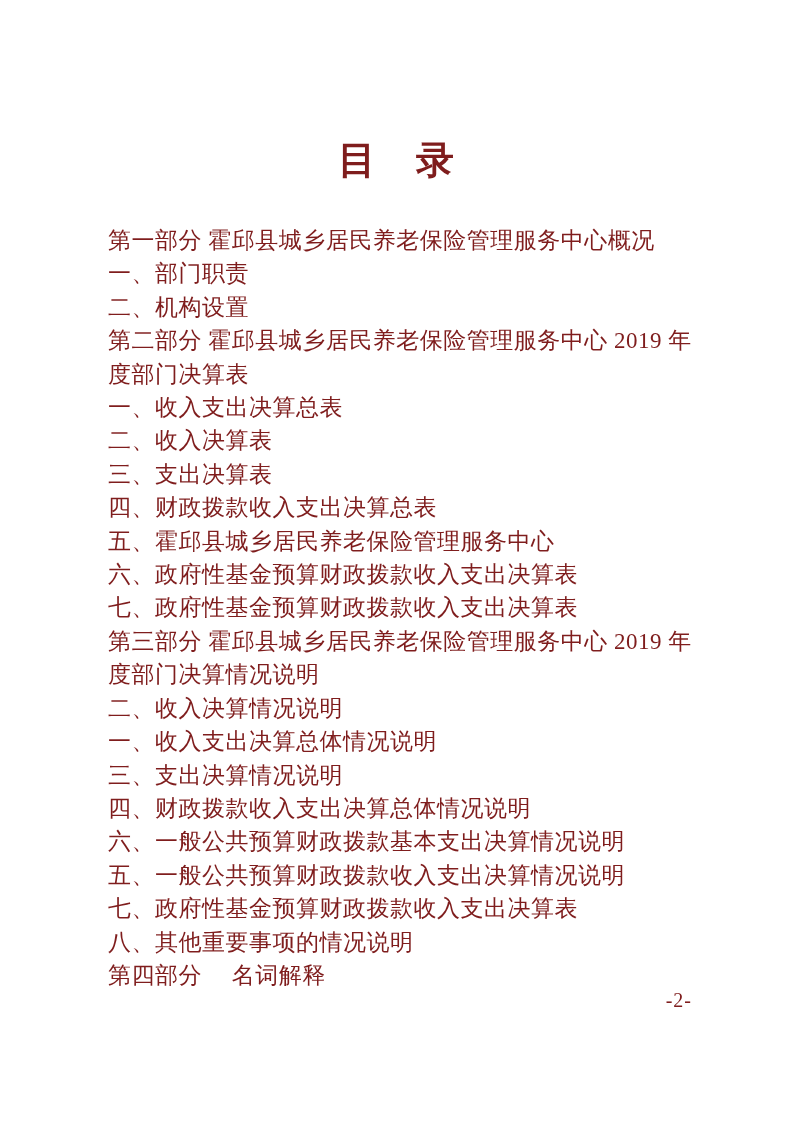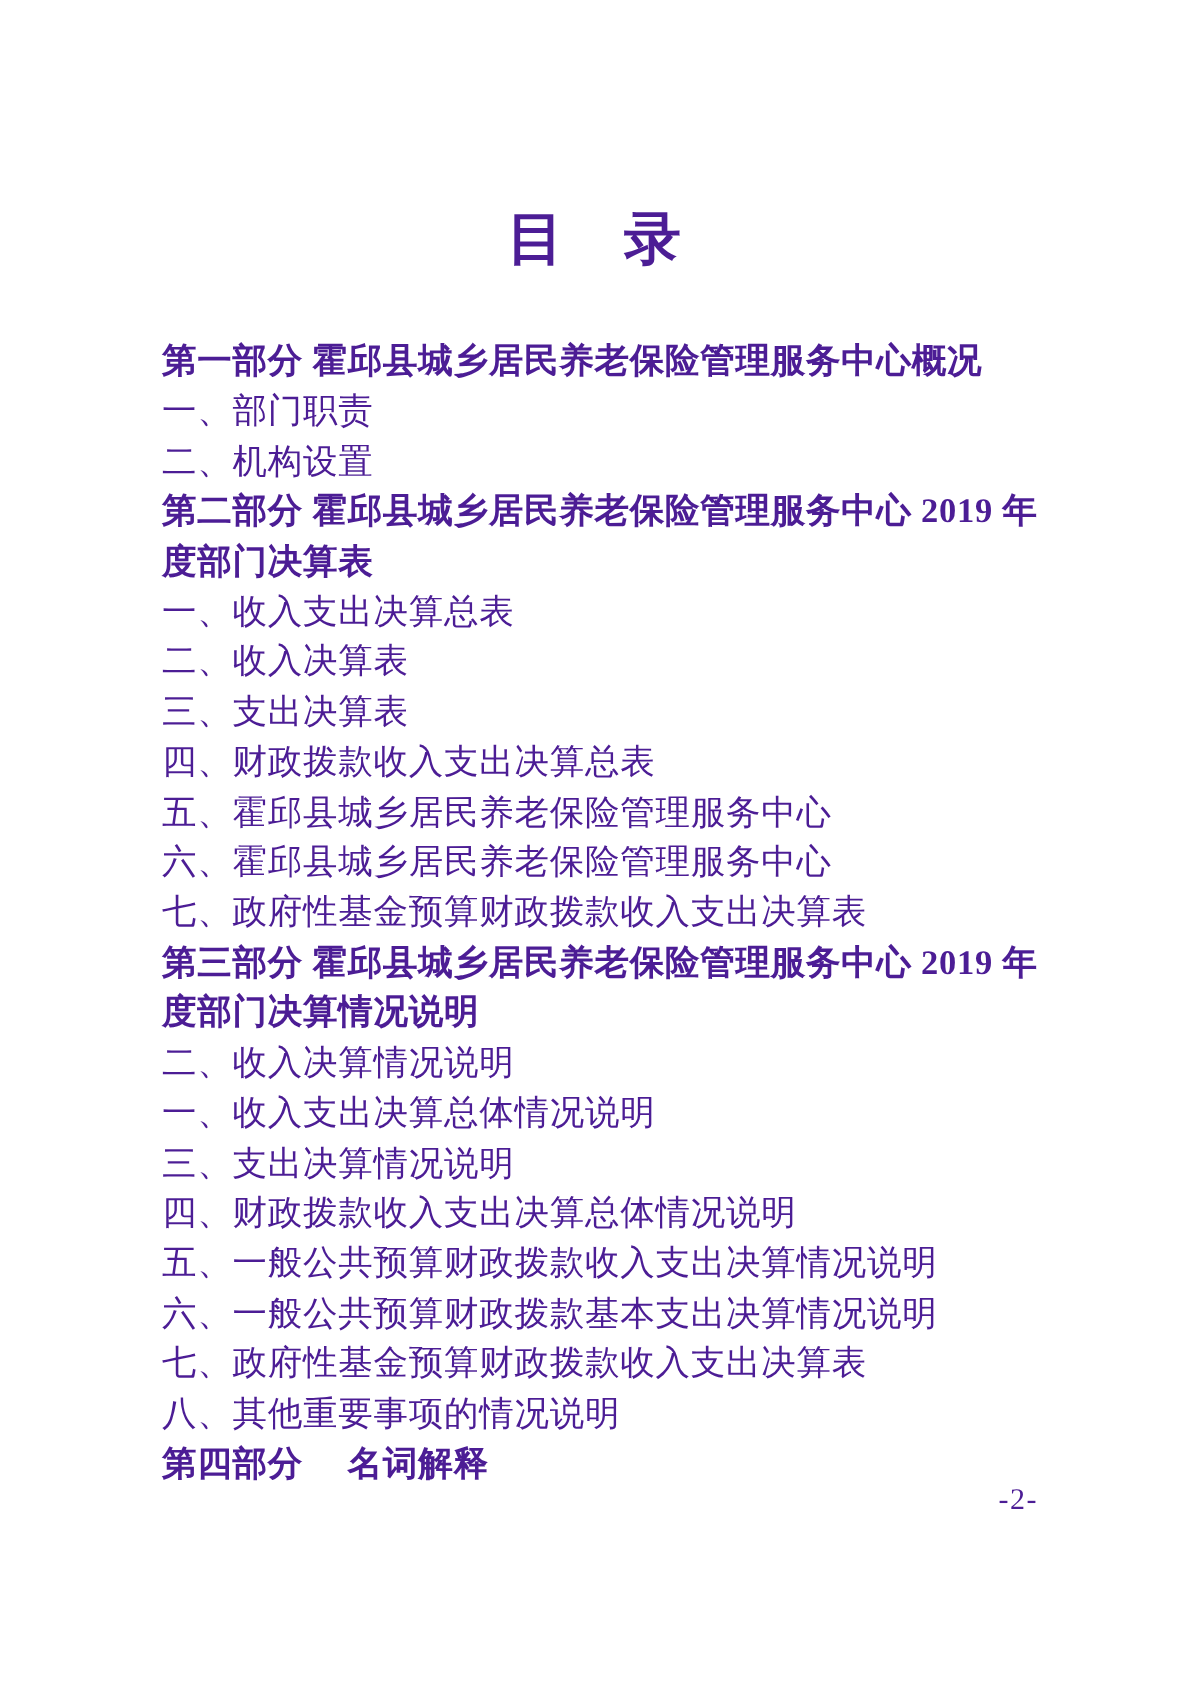--- a/index.html
+++ b/index.html
@@ -7,21 +7,21 @@
     padding: 0;
     background: #ffffff;
   }
   .page {
     position: relative;
     width: 793px;
     height: 1122px;
     background: #ffffff;
     overflow: hidden;
     font-family: "Liberation Serif", "DejaVu Serif", serif;
-    color: #4c1d95;
+    color: #7f1d1d;
   }
   .doc-title {
     position: absolute;
     top: 136px;
     left: 0;
     width: 100%;
     margin: 0;
     text-align: center;
     font-size: 38px;
     line-height: 48px;
@@ -32,21 +32,21 @@
   .toc {
     position: absolute;
     left: 108px;
     top: 224px;
     width: 588px;
     font-size: 23px;
     line-height: 33.4px;
     text-align: left;
   }
   .section-heading {
-    font-weight: bold;
+    font-weight: normal;
     letter-spacing: 0.5px;
     white-space: pre-wrap;
   }
   .toc-item {
     font-weight: normal;
     letter-spacing: 0.5px;
     white-space: pre-wrap;
   }
   .page-number {
     position: absolute;
@@ -66,28 +66,28 @@
   <div class="toc" id="toc">
       <div class="section-heading">第一部分 霍邱县城乡居民养老保险管理服务中心概况</div>
       <div class="toc-item">一、部门职责</div>
       <div class="toc-item">二、机构设置</div>
       <div class="section-heading">第二部分 霍邱县城乡居民养老保险管理服务中心 2019 年度部门决算表</div>
       <div class="toc-item">一、收入支出决算总表</div>
       <div class="toc-item">二、收入决算表</div>
       <div class="toc-item">三、支出决算表</div>
       <div class="toc-item">四、财政拨款收入支出决算总表</div>
       <div class="toc-item">五、霍邱县城乡居民养老保险管理服务中心</div>
-      <div class="toc-item">六、霍邱县城乡居民养老保险管理服务中心</div>
+      <div class="toc-item">六、政府性基金预算财政拨款收入支出决算表</div>
       <div class="toc-item">七、政府性基金预算财政拨款收入支出决算表</div>
       <div class="section-heading">第三部分 霍邱县城乡居民养老保险管理服务中心 2019 年度部门决算情况说明</div>
       <div class="toc-item">二、收入决算情况说明</div>
       <div class="toc-item">一、收入支出决算总体情况说明</div>
       <div class="toc-item">三、支出决算情况说明</div>
       <div class="toc-item">四、财政拨款收入支出决算总体情况说明</div>
+      <div class="toc-item">六、一般公共预算财政拨款基本支出决算情况说明</div>
       <div class="toc-item">五、一般公共预算财政拨款收入支出决算情况说明</div>
-      <div class="toc-item">六、一般公共预算财政拨款基本支出决算情况说明</div>
       <div class="toc-item">七、政府性基金预算财政拨款收入支出决算表</div>
       <div class="toc-item">八、其他重要事项的情况说明</div>
       <div class="section-heading">第四部分　 名词解释</div>
     </div>
 
   <div class="page-number">-2-</div>
 </div>
 
 </body></html>

